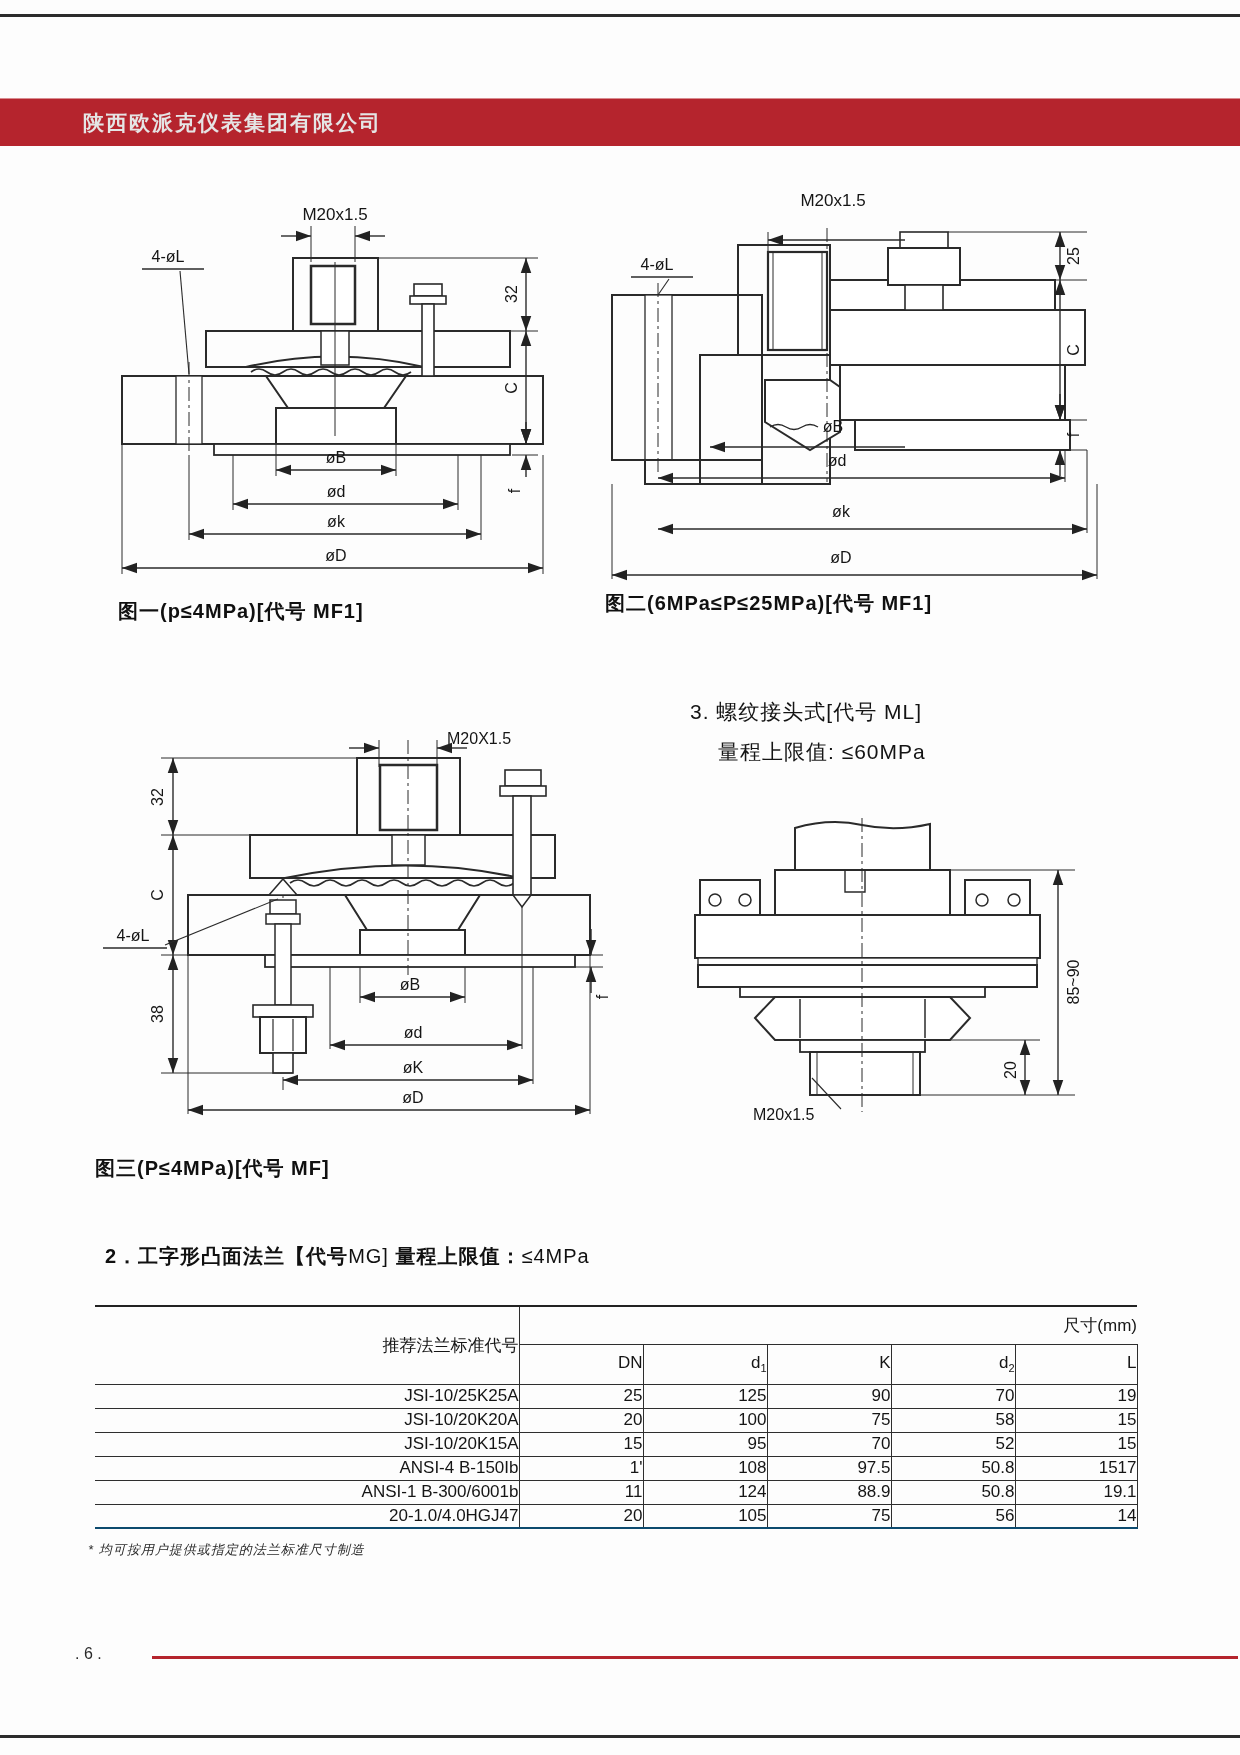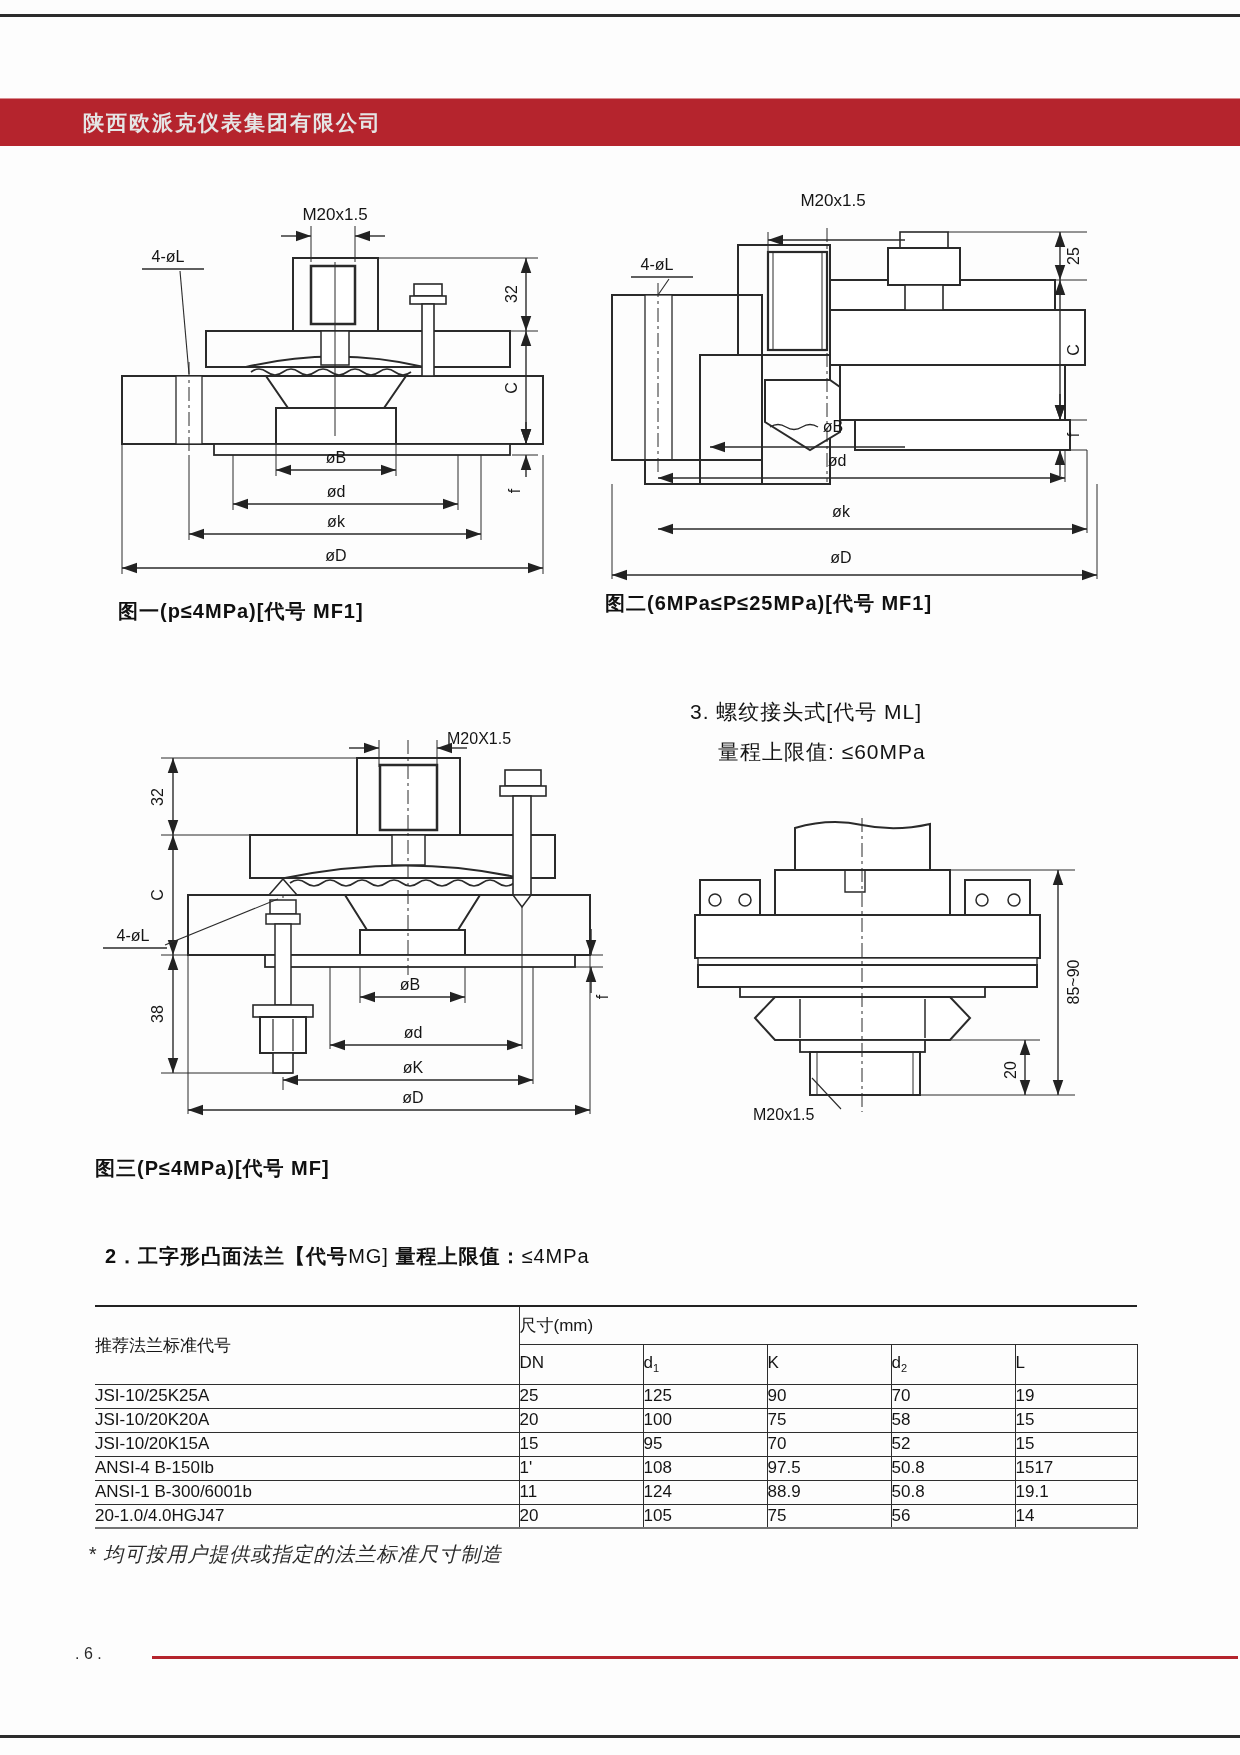--- a/index.html
+++ b/index.html
@@ -10,29 +10,29 @@
           border-top:1px solid #d98b90;}
   .redbar .title{position:absolute;left:83px;top:0;line-height:47px;color:#e5e5e5;
           font-size:21px;font-weight:bold;letter-spacing:2px;}
   .caption{position:absolute;text-align:left;font-size:20px;font-weight:bold;
           letter-spacing:1px;color:#101010;}
   .sec3{position:absolute;font-size:21px;color:#141414;letter-spacing:1px;}
   .sec2{position:absolute;left:105px;top:1243px;font-size:20px;color:#101010;letter-spacing:1px;}
   .sec2 .b{font-weight:bold;}
   table.dims{position:absolute;left:95px;top:1305px;width:1042px;border-collapse:collapse;
           table-layout:fixed;font-size:17px;color:#151515;}
-  table.dims td,table.dims th{font-weight:normal;text-align:left;padding:0;
+  table.dims td,table.dims th{font-weight:normal;text-align:right;padding:0;
           border-top:1px solid #2e2e2e;border-bottom:1px solid #2e2e2e;}
   table.dims tr.r1 th{border-top:2px solid #222;}
-  table.dims tr:last-child td{border-bottom:2px solid #737373;}
+  table.dims tr:last-child td{border-bottom:2px solid #0c4a6e;}
   table.dims .vl{border-left:1px solid #2e2e2e;}
   table.dims .vr{border-right:1px solid #2e2e2e;}
   table.dims th.stub{border-bottom:1px solid #2e2e2e;margin-top:12px;}
   table.dims sub{font-size:11px;}
-  .footnote{position:absolute;left:88px;top:1541px;font-size:20px;font-style:italic;color:#2a2a2a;letter-spacing:1px;}
+  .footnote{position:absolute;left:88px;top:1541px;font-size:13px;font-style:italic;color:#2a2a2a;letter-spacing:1px;}
   .pageno{position:absolute;left:75px;top:1645px;font-size:16px;color:#2a2a2a;}
   .redline{position:absolute;left:152px;top:1656px;width:1086px;height:3px;background:#b5242d;}
   svg{position:absolute;overflow:visible;}
   svg text{font-family:"Liberation Sans","DejaVu Sans",sans-serif;fill:#151515;}
   svg .ln{stroke:#2a2a2a;fill:none;}
 </style>
 </head>
 <body>
 
 <div id="page">

